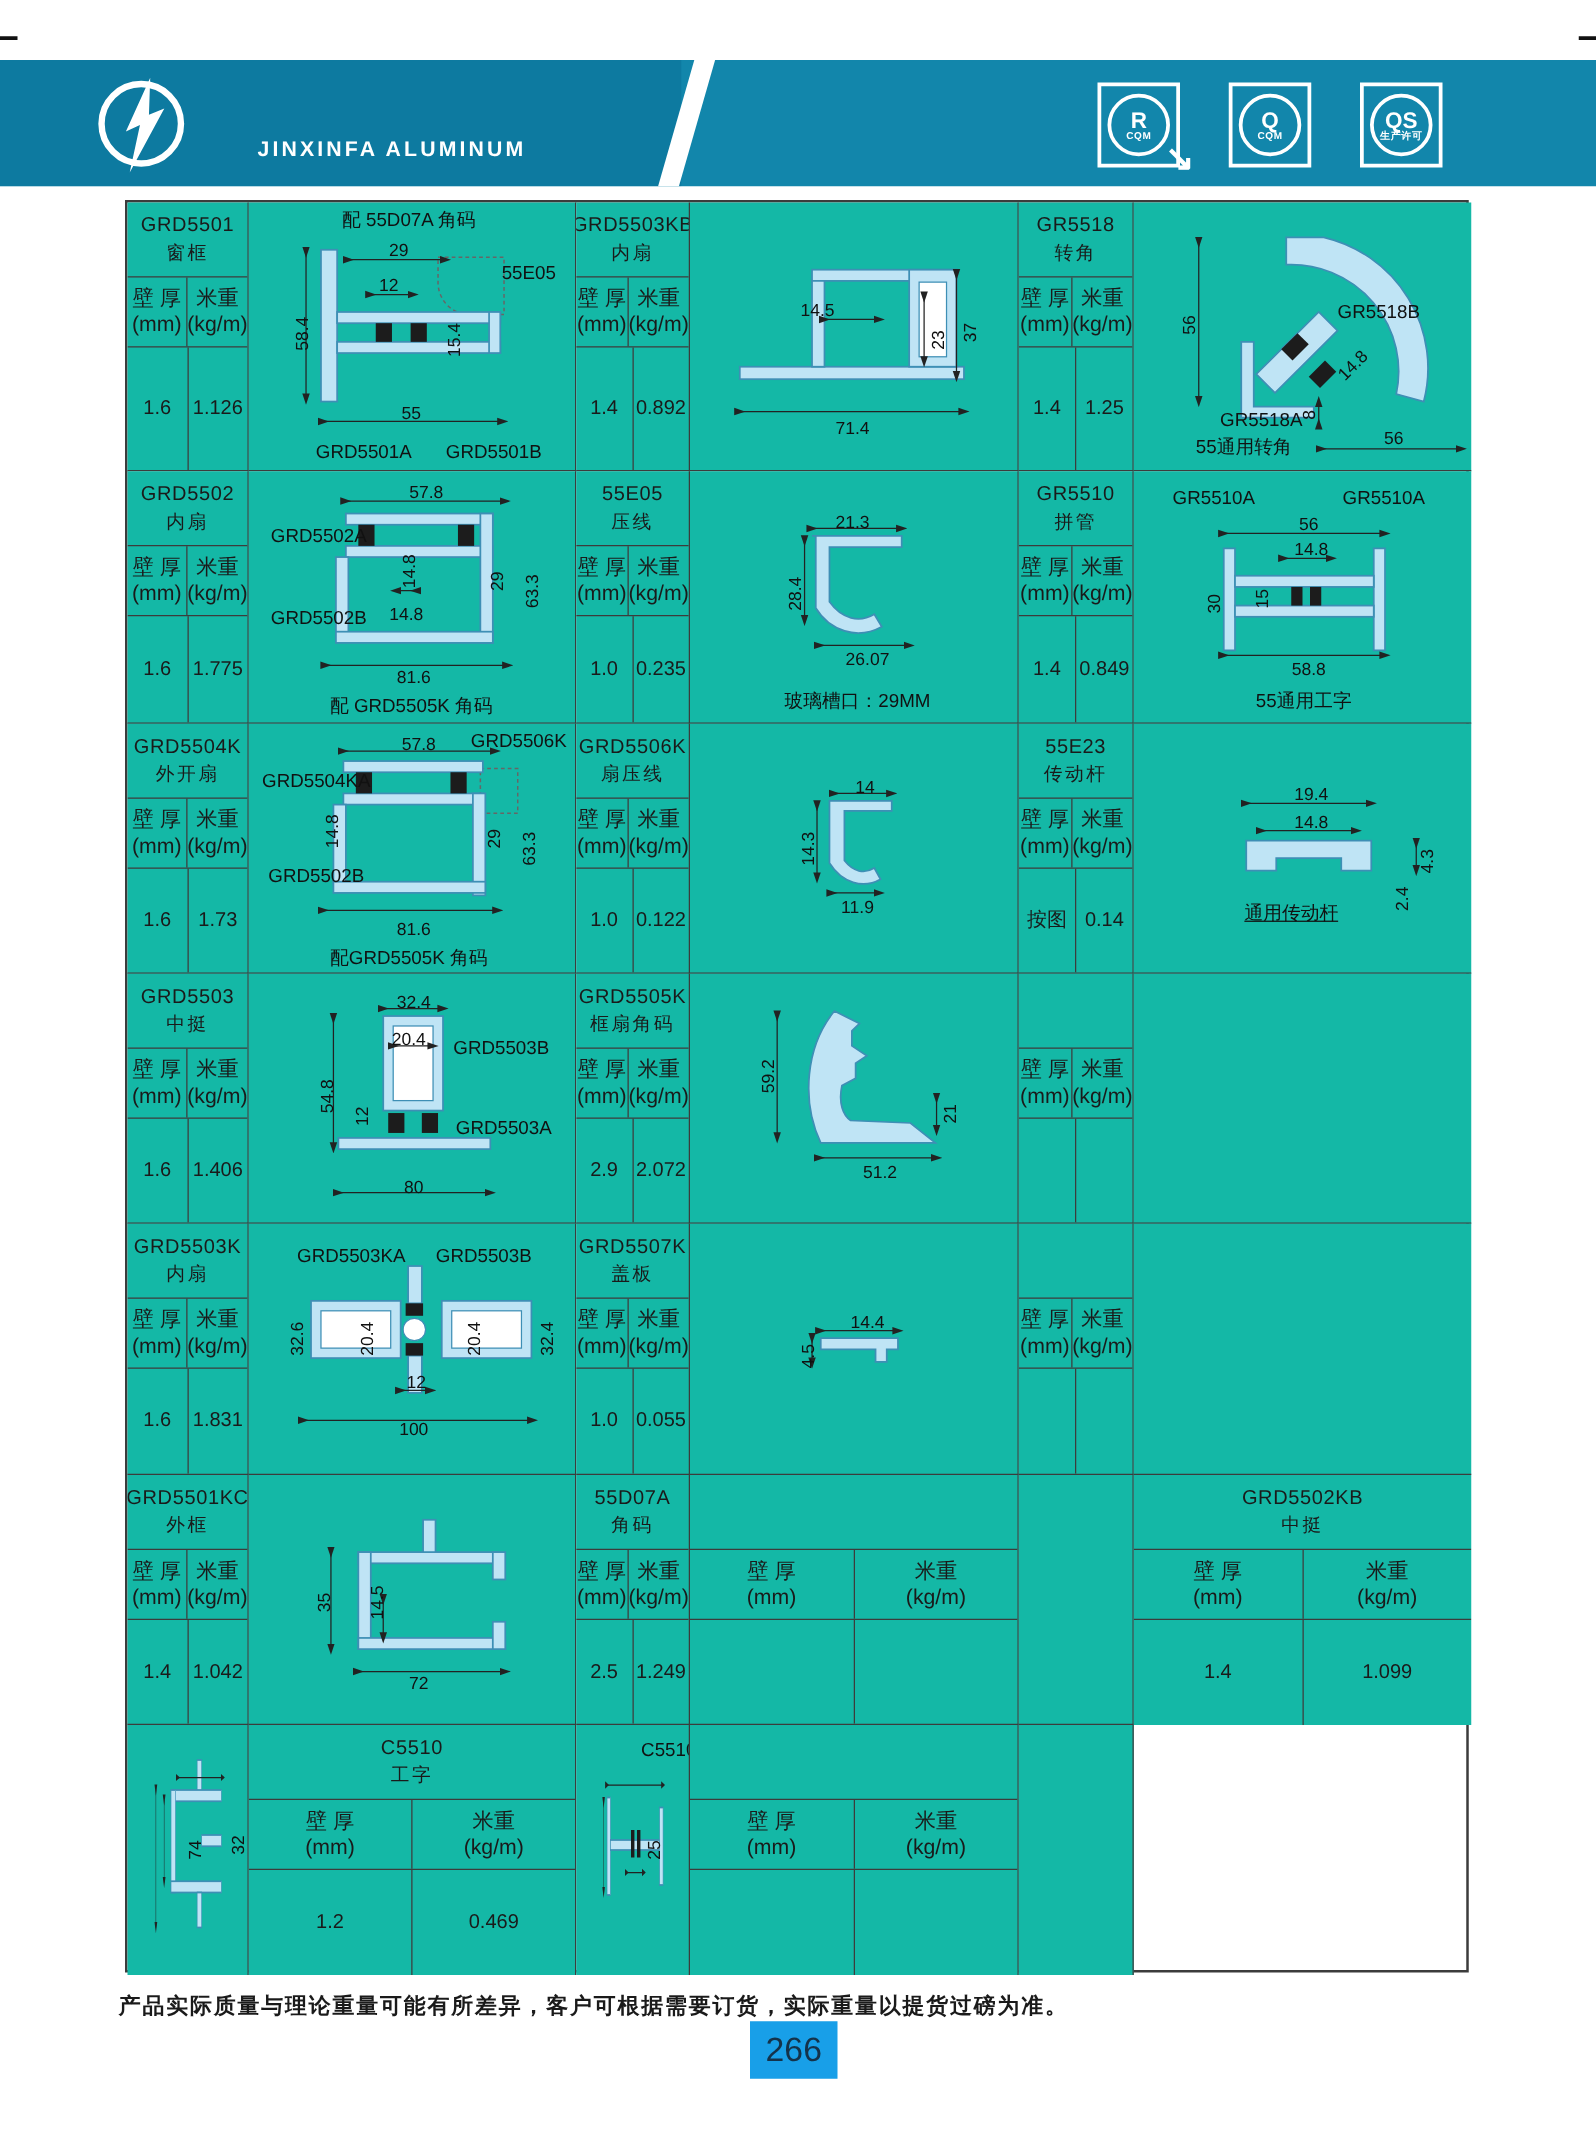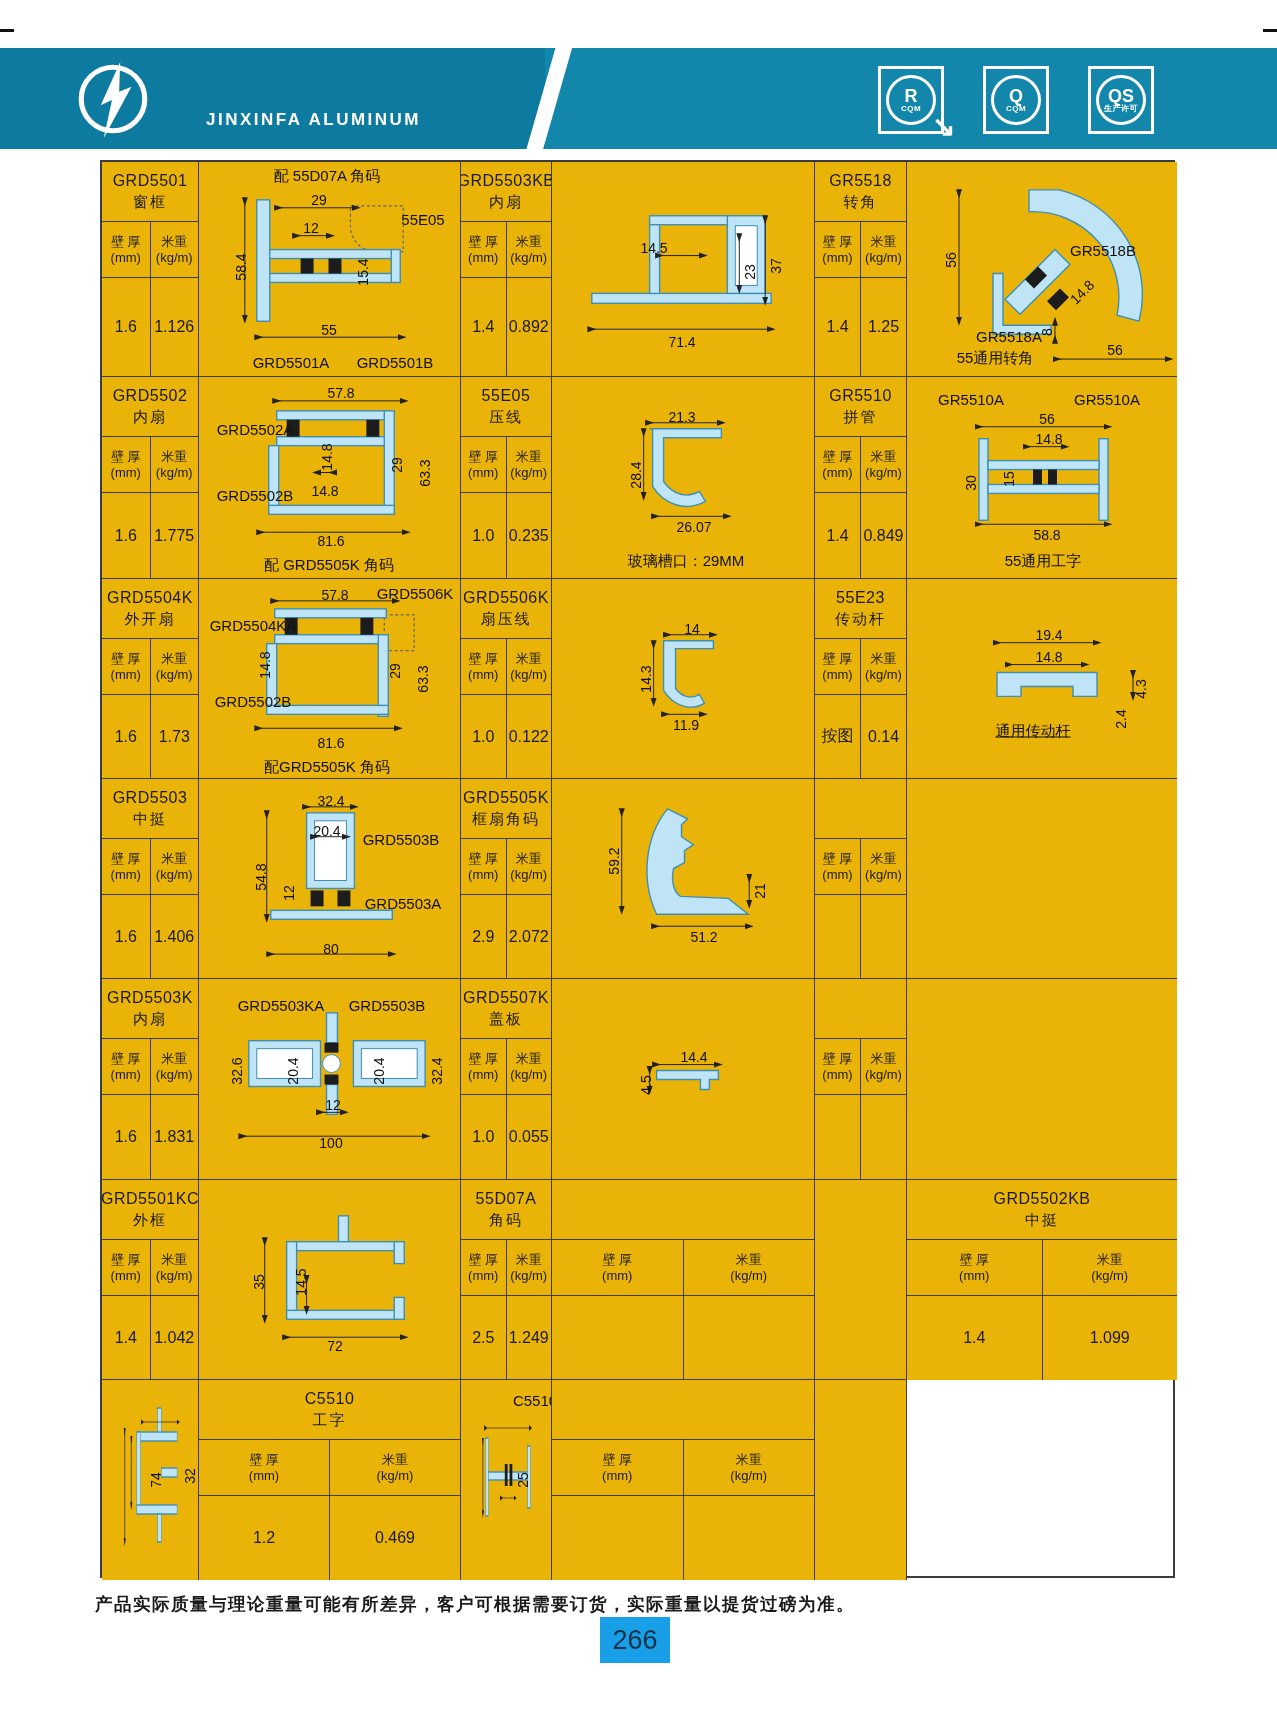--- a/index.html
+++ b/index.html
@@ -17,30 +17,30 @@
   .ser-arrow{position:absolute;left:932px;top:62px;font-size:28px;color:#fff;font-weight:bold;}
   .badge{position:absolute;top:18px;width:60px;height:62px;border:3px solid #fff;display:flex;flex-direction:column;align-items:center;justify-content:center;}
   .badge .circ{width:44px;height:44px;border:3px solid #fff;border-radius:50%;display:flex;flex-direction:column;align-items:center;justify-content:center;line-height:1;}
   .badge .bl{color:#fff;font-size:18px;font-weight:bold;}
   .badge .bs{color:#fff;font-size:8px;font-weight:bold;letter-spacing:.5px;}
   
   .tbl{position:absolute;left:100px;top:160px;width:1075px;height:1418px;
        display:grid;grid-template-columns:97px 262px 91px 263px 92px 270px;
        grid-template-rows:215px 202px 200px 200px 201px 200px 200px;
        border:2px solid #3c3c3c;box-sizing:border-box;}
-  .cell{border-right:1.5px solid #3c3c3c;border-bottom:1.5px solid #3c3c3c;box-sizing:border-box;position:relative;overflow:hidden;background:#eab308;text-align:right;}
+  .cell{border-right:1.5px solid #3c3c3c;border-bottom:1.5px solid #3c3c3c;box-sizing:border-box;position:relative;overflow:hidden;background:#14b8a6;text-align:right;}
   .cell:nth-child(6n){border-right:none;}
   .cell:nth-last-child(-n+6){border-bottom:none;}
   
   .pc{display:flex;flex-direction:column;height:100%;}
   .pc-title{height:60px;border-bottom:1.5px solid #3c3c3c;display:flex;flex-direction:column;align-items:center;justify-content:center;gap:3px;box-sizing:border-box;}
   .p-code{font-size:16px;letter-spacing:.5px;}
   .p-name{font-size:15px;letter-spacing:2px;}
   .pc-hdr{height:56px;border-bottom:1.5px solid #3c3c3c;display:flex;box-sizing:border-box;}
-  .pc-hdr>div{flex:1;display:flex;flex-direction:column;align-items:center;justify-content:center;font-size:13px;line-height:1.2;}
+  .pc-hdr>div{flex:1;display:flex;flex-direction:column;align-items:center;justify-content:center;font-size:17px;line-height:1.2;}
   .pc-hdr>div:first-child{border-right:1.5px solid #3c3c3c;box-sizing:border-box;}
   .pc-val{flex:1;display:flex;}
   .pc-val>div{flex:1;display:flex;align-items:center;justify-content:center;font-size:16px;}
   .pc-val>div:first-child{border-right:1.5px solid #3c3c3c;box-sizing:border-box;}
   
   .dw{position:relative;height:100%;}
   .dw svg{position:absolute;left:0;top:0;width:100%;height:100%;}
   .dim{position:absolute;font-size:14px;color:#111;white-space:nowrap;transform:translate(-50%,-50%);}
   .cap{font-size:15px;}
   .al{fill:#bfe4f5;stroke:#3e8fb5;stroke-width:1.4;}

